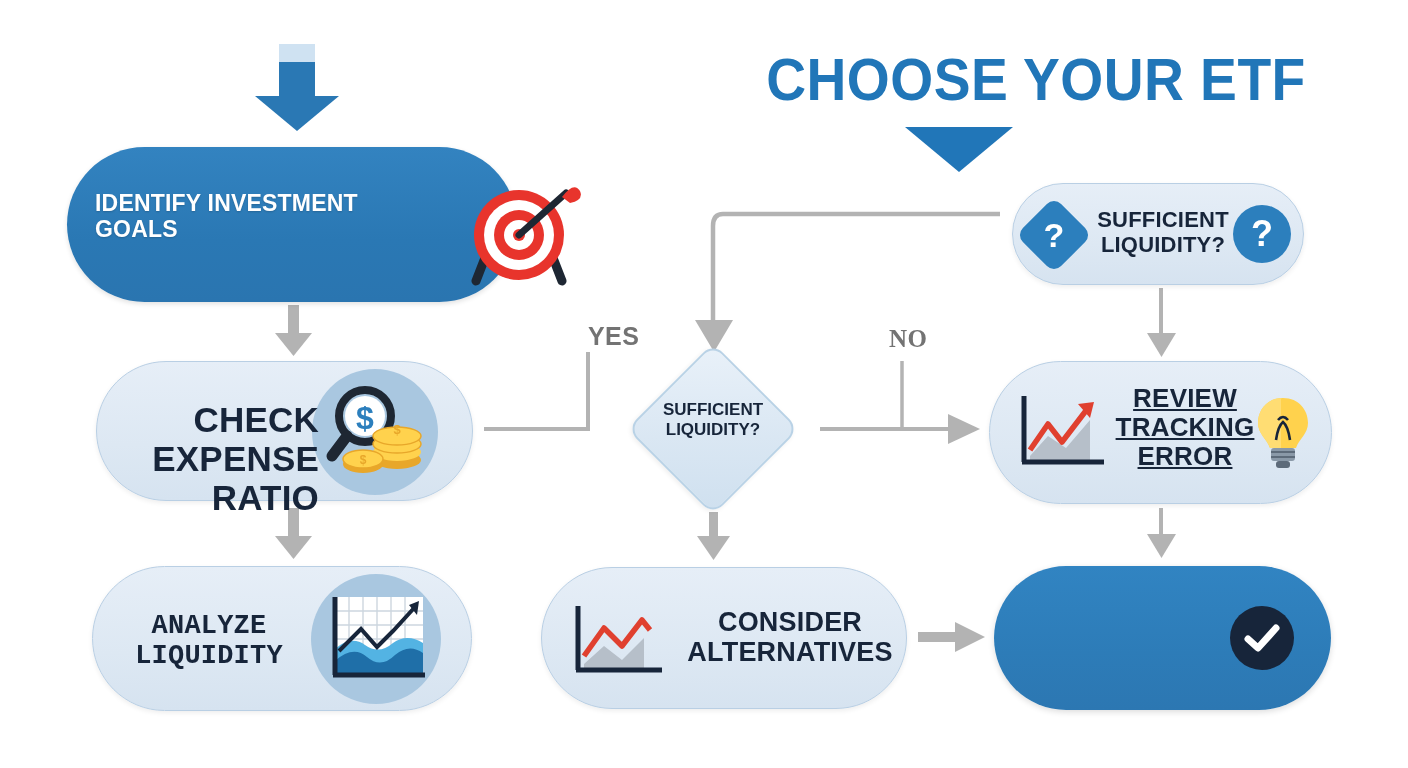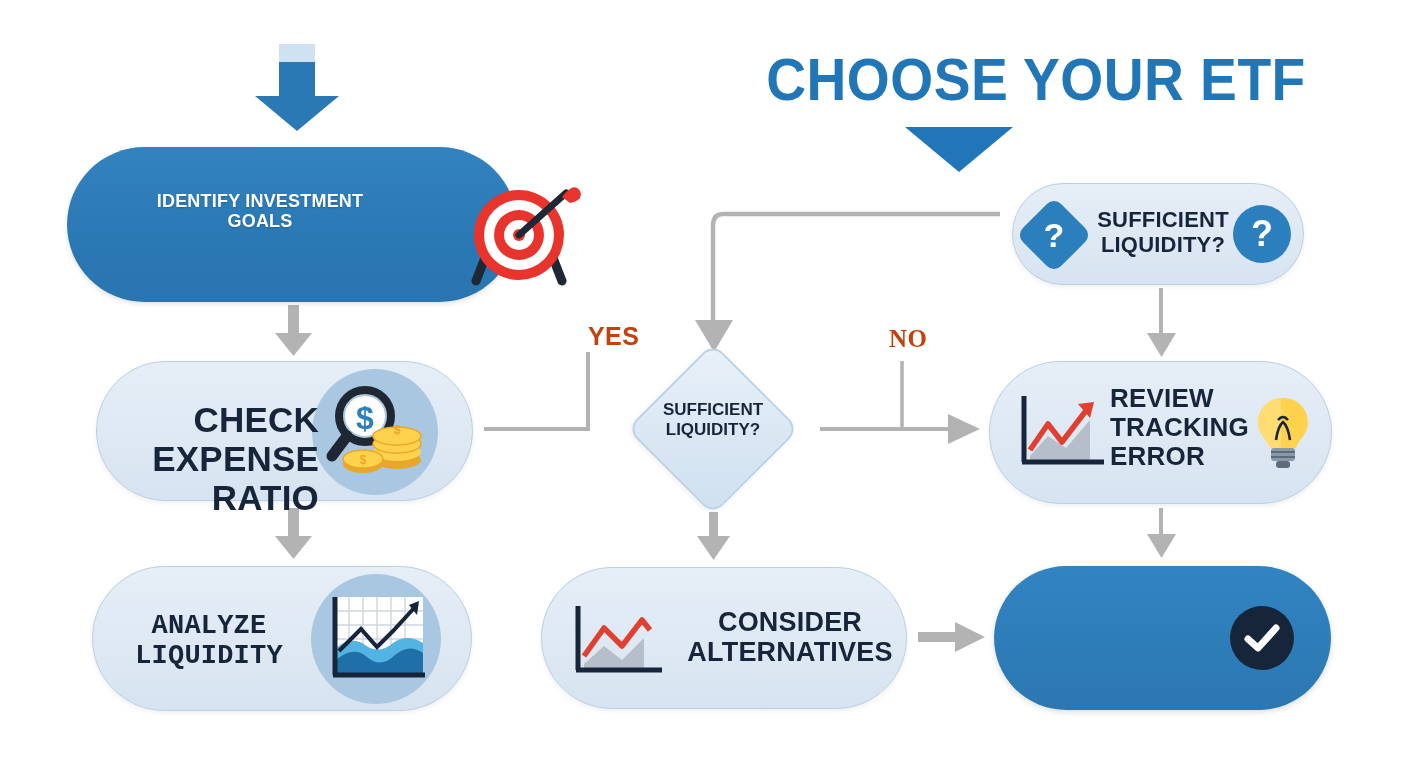--- a/index.html
+++ b/index.html
@@ -82,21 +82,21 @@
     line-height: 1.2;
     color: #17253a;
     white-space: pre-line;
   }
 
   
   .edge-label {
     position: absolute;
     font-weight: 700;
     font-size: 25px;
-    color: #c2410c;
+    color: #737373;
     letter-spacing: 0.4px;
   }
 
   
   .conn { position: absolute; }
   svg.conn { overflow: visible; }
 
   
   .q-diamond {
     width: 54px; height: 54px;
@@ -189,21 +189,21 @@
     <g>
       <rect x="918" y="632" width="46" height="10" fill="#b3b3b3"></rect>
       <polygon points="955,622 985,637 955,652" fill="#b3b3b3"></polygon>
     </g>
   </svg>
 
   <div class="edge-label" style="left:588px; top:322px;">YES</div>
   <div class="edge-label" style="left:889px; top:325px;font-family:Liberation Serif, serif;">NO</div>
 
   <div class="node node-dark" style="left:67px; top:147px; width:450px; height:155px;">
-    <div class="label label-white" style="position:absolute; left:28px; top:44px; width:330px; font-size:18px; text-align:center;">IDENTIFY INVESTMENT
+    <div class="label label-white" style="position:absolute; left:28px; top:44px; width:330px; font-size:23px; text-align:left;">IDENTIFY INVESTMENT
 GOALS</div>
 
     <svg style="position:absolute; left:385px; top:30px;" width="130" height="110" viewBox="0 0 130 110">
       <line x1="38" y1="68" x2="24" y2="104" stroke="#1e2733" stroke-width="9" stroke-linecap="round"></line>
       <line x1="96" y1="68" x2="110" y2="104" stroke="#1e2733" stroke-width="9" stroke-linecap="round"></line>
       <circle cx="67" cy="58" r="45" fill="#e8342c"></circle>
       <circle cx="67" cy="58" r="35" fill="#ffffff"></circle>
       <circle cx="67" cy="58" r="25" fill="#e8342c"></circle>
       <circle cx="67" cy="58" r="15" fill="#ffffff"></circle>
       <circle cx="67" cy="58" r="6" fill="#e8342c"></circle>
@@ -280,21 +280,21 @@
 LIQUIDITY?</div>
 
   <div class="node node-light" style="left:989px; top:361px; width:343px; height:143px;">
     <svg style="position:absolute; left:22px; top:28px;" width="96" height="86" viewBox="0 0 96 86">
       <polygon points="18,66 36,46 54,58 78,30 78,70 18,70" fill="#b6bfc9"></polygon>
       <polyline points="18,60 36,34 50,52 76,18" fill="none" stroke="#e0402f" stroke-width="5.5" stroke-linejoin="round"></polyline>
       <polygon points="66,14 82,12 78,28" fill="#e0402f"></polygon>
       <line x1="12" y1="6" x2="12" y2="72" stroke="#17253a" stroke-width="5"></line>
       <line x1="10" y1="72" x2="92" y2="72" stroke="#17253a" stroke-width="5"></line>
     </svg>
-    <div class="label label-dark" style="position:absolute; left:120px; top:22px; width:150px; font-size:26px; ">REVIEW
+    <div class="label label-dark" style="position:absolute; left:120px; top:22px; width:150px; font-size:26px; text-align:center;text-decoration:underline;">REVIEW
 TRACKING
 ERROR</div>
     <svg style="position:absolute; left:262px; top:32px;" width="62" height="78" viewBox="0 0 62 78">
       <path d="M31,4 C15,4 6,16 6,29 C6,40 15,45 18,54 L44,54 C47,45 56,40 56,29 C56,16 47,4 31,4 Z" fill="#ffd24d"></path>
       <path d="M31,4 C15,4 6,16 6,29 C6,40 15,45 18,54 L29,54 L29,4 Z" fill="#ffdd73"></path>
       <path d="M24,46 q2,-14 7,-18 q5,4 7,18" fill="none" stroke="#17253a" stroke-width="2.6"></path>
       <path d="M26,26 q5,-6 10,0" fill="none" stroke="#17253a" stroke-width="2.6"></path>
       <rect x="19" y="54" width="24" height="13" rx="3" fill="#8a99a8"></rect>
       <line x1="19" y1="58" x2="43" y2="58" stroke="#5d6b7a" stroke-width="2"></line>
       <line x1="19" y1="63" x2="43" y2="63" stroke="#5d6b7a" stroke-width="2"></line>

